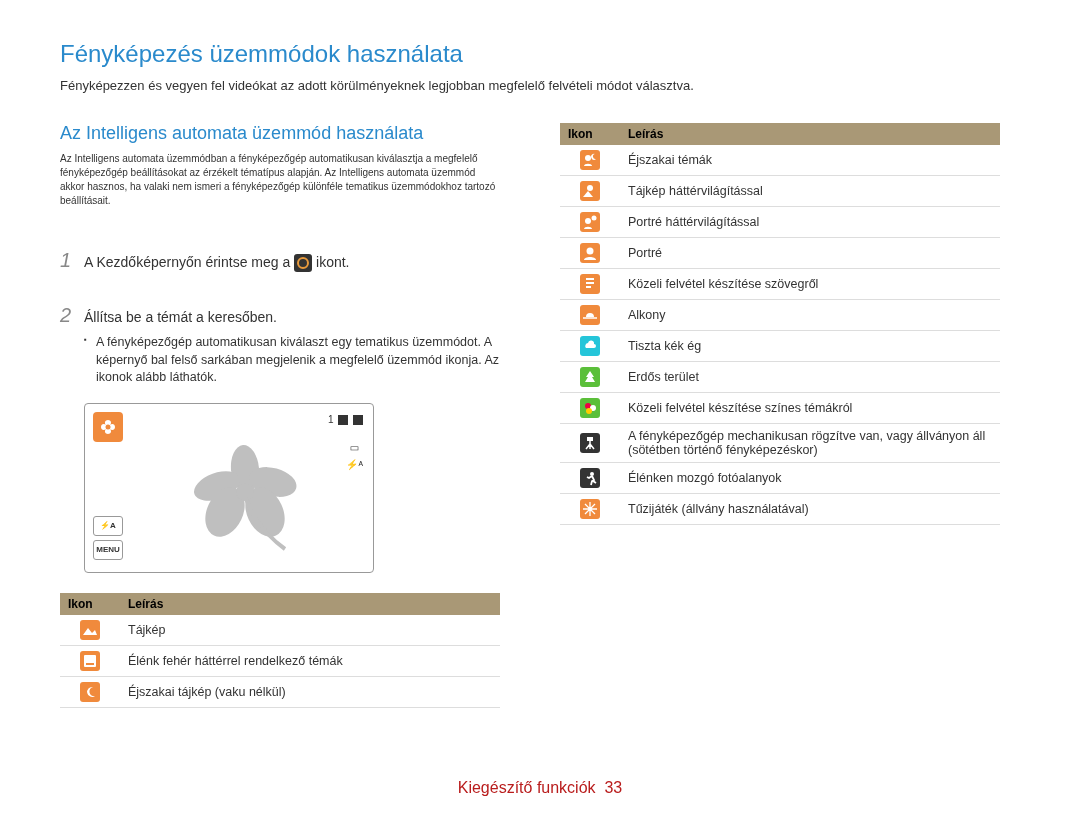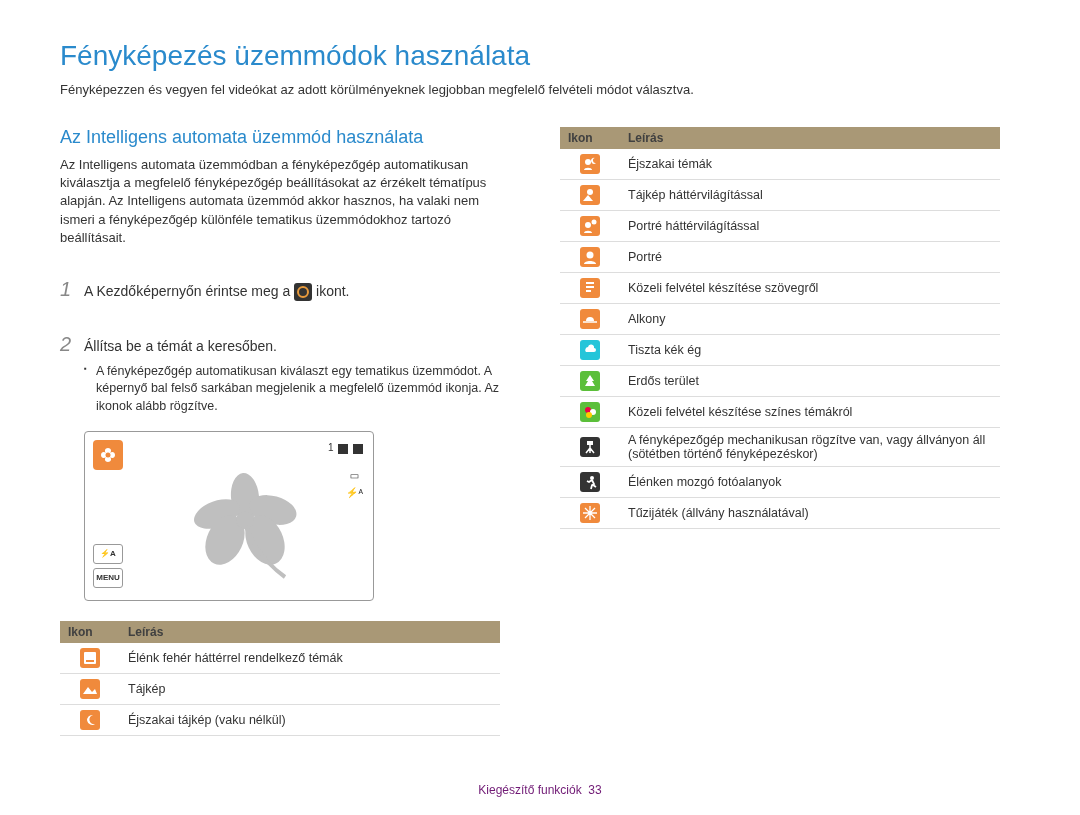--- a/index.html
+++ b/index.html
@@ -8,44 +8,44 @@
     font-size: 13px;
     color: #333;
     background: #fff;
     width: 1080px;
     height: 815px;
     position: relative;
     padding: 40px 60px 20px 60px;
   }
   h1.page-title {
     color: #2a8acc;
-    font-size: 28px;
+    font-size: 24px;
     font-weight: normal;
     margin-bottom: 10px;
   }
   .intro {
     font-size: 13px;
     margin-bottom: 30px;
   }
   .columns {
     display: flex;
     gap: 60px;
   }
   .col-left { width: 440px; }
   .col-right { width: 440px; }
   h2.section-title {
     color: #2a8acc;
     font-size: 18px;
     font-weight: normal;
     margin-bottom: 8px;
   }
   .section-desc {
-    font-size: 13px;
+    font-size: 10px;
     line-height: 1.4;
-    margin-bottom: 6px;
+    margin-bottom: 16px;
   }
   .step {
     display: flex;
     align-items: baseline;
     margin-bottom: 6px;
   }
   .step-num {
     font-size: 20px;
     color: #888;
     font-style: italic;
@@ -153,21 +153,21 @@
     font-weight: bold;
   }
   .screenshot-box .bottom-left .btn.flash { font-weight: bold; }
   table.icon-table {
     width: 100%;
     border-collapse: collapse;
     font-size: 12.5px;
   }
   table.icon-table th {
     background: #a99876;
-    color: #404040;
+    color: #000000;
     text-align: left;
     padding: 4px 8px;
     font-weight: bold;
     font-size: 12px;
   }
   table.icon-table th:first-child { width: 60px; }
   table.icon-table td {
     padding: 5px 8px;
     border-bottom: 1px solid #ddd;
     vertical-align: middle;
@@ -180,22 +180,22 @@
     width: 20px; height: 20px;
     border-radius: 4px;
     vertical-align: middle;
   }
   .footer {
     position: absolute;
     bottom: 18px;
     left: 0;
     width: 100%;
     text-align: center;
-    font-size: 12px;
-    color: #701a75;
+    font-size: 16px;
+    color: #b91c1c;
   }
 </style>
 </head>
 <body>
 
 <h1 class="page-title">Fényképezés üzemmódok használata</h1>
 <p class="intro">Fényképezzen és vegyen fel videókat az adott körülményeknek legjobban megfelelő felvételi módot választva.</p>
 
 <div class="columns">
   <div class="col-left">
@@ -206,21 +206,21 @@
       <div class="step-num">1</div>
       <div class="step-text">
         <span>A Kezdőképernyőn érintse meg a </span><span class="inline-icon"></span><span> ikont.</span>
       </div>
     </div>
 
     <div class="step">
       <div class="step-num">2</div>
       <div class="step-text">Állítsa be a témát a keresőben.</div>
     </div>
-    <p class="bullet-text">A fényképezőgép automatikusan kiválaszt egy tematikus üzemmódot. A képernyő bal felső sarkában megjelenik a megfelelő üzemmód ikonja. Az ikonok alább rögzítve.</p>
+    <p class="bullet-text">A fényképezőgép automatikusan kiválaszt egy tematikus üzemmódot. A képernyő bal felső sarkában megjelenik a megfelelő üzemmód ikonja. Az ikonok alább láthatók.</p>
 
     <div class="screenshot-box">
       <div class="macro-icon">
         <svg viewBox="0 0 30 30">
             <path d="M15 8 C12 8 11 11 13 13 C11 11 8 12 8 15 C8 18 11 19 13 17 C11 19 12 22 15 22 C18 22 19 19 17 17 C19 19 22 18 22 15 C22 12 19 11 17 13 C19 11 18 8 15 8 Z" fill="#fff"></path>
             <circle cx="15" cy="15" r="2.5" fill="#f08a3c"></circle>
           </svg>
       </div>
       <div class="top-right-info">
         <span>1</span>
@@ -252,31 +252,31 @@
       <thead>
         <tr>
           <th>Ikon</th>
           <th>Leírás</th>
         </tr>
       </thead>
       <tbody id="left-tbody">
           <tr>
             <td><span class="mode-icon"><svg viewBox="0 0 20 20">
                   <rect width="20" height="20" rx="3" fill="#f08a3c"></rect>
+                  <path d="M3 15 L8 8 L12 13 L15 10 L17 15 Z" fill="#fff"></path>
+                </svg></span></td>
+            <td>Tájkép</td>
+          </tr>
+          <tr>
+            <td><span class="mode-icon"><svg viewBox="0 0 20 20">
+                  <rect width="20" height="20" rx="3" fill="#f08a3c"></rect>
                   <rect x="4" y="4" width="12" height="12" fill="#fff" rx="1"></rect>
                   <rect x="6" y="12" width="8" height="2" fill="#f08a3c"></rect>
                 </svg></span></td>
             <td>Élénk fehér háttérrel rendelkező témák</td>
-          </tr>
-          <tr>
-            <td><span class="mode-icon"><svg viewBox="0 0 20 20">
-                  <rect width="20" height="20" rx="3" fill="#f08a3c"></rect>
-                  <path d="M3 15 L8 8 L12 13 L15 10 L17 15 Z" fill="#fff"></path>
-                </svg></span></td>
-            <td>Tájkép</td>
           </tr>
           <tr>
             <td><span class="mode-icon"><svg viewBox="0 0 20 20">
                   <rect width="20" height="20" rx="3" fill="#f08a3c"></rect>
                   <path d="M13 5a5 5 0 1 0 2 9 4 4 0 0 1-2-9z" fill="#fff"></path>
                 </svg></span></td>
             <td>Éjszakai tájkép (vaku nélkül)</td>
           </tr>
         </tbody>
     </table>

